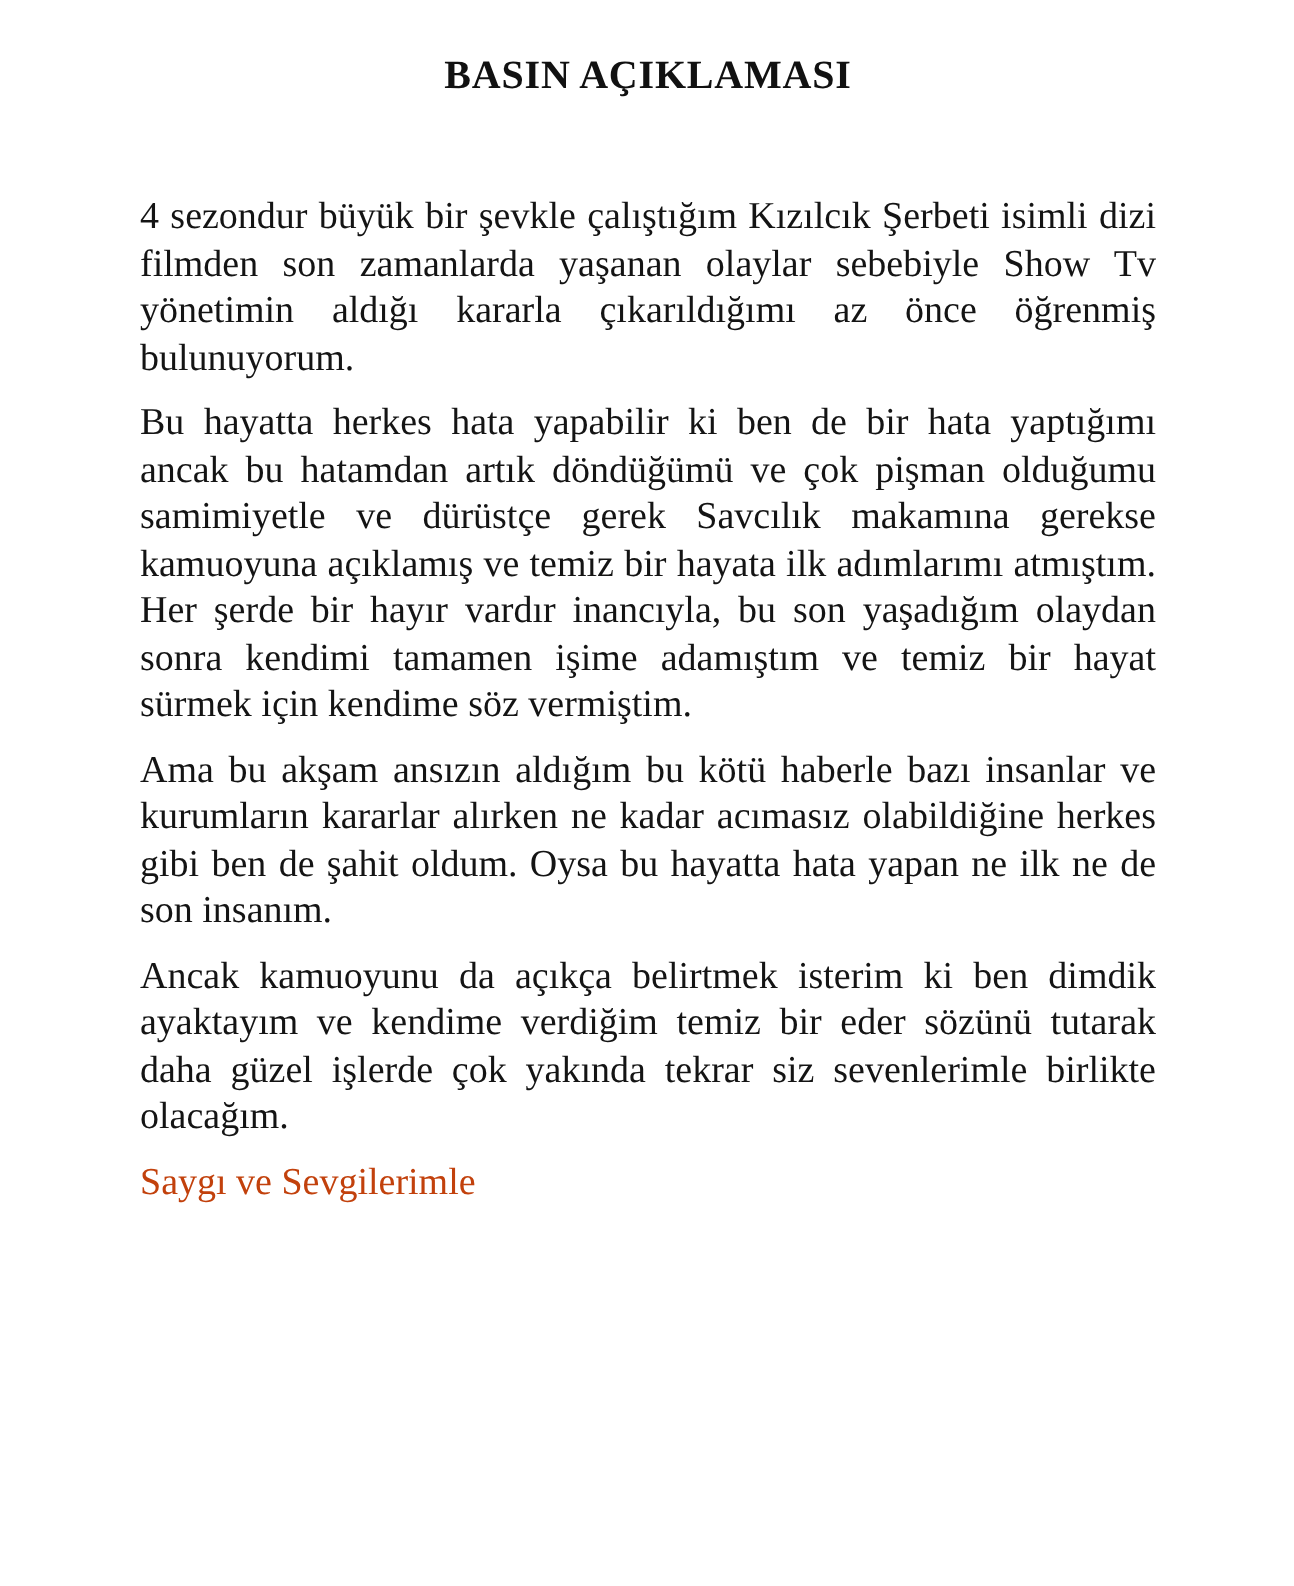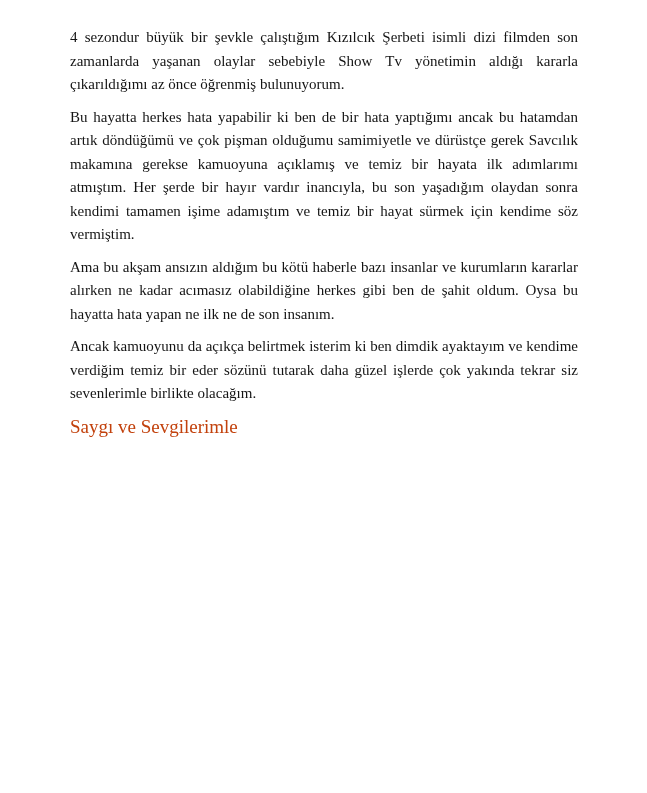--- a/index.html
+++ b/index.html
@@ -25,38 +25,39 @@
     margin: 0 0 47px 0;
     text-align: center;
     font-size: 20px;
     line-height: 24px;
     font-weight: bold;
     letter-spacing: 0.4px;
     color: #111111;
   }
   .para {
     margin: 0 0 9px 0;
-    font-size: 15px;
+    font-size: 19px;
     line-height: 23.5px;
     text-align: justify;
     text-align-last: left;
     color: #141414;
   }
   .closing-line {
     margin: 0 0 7px 0;
     font-size: 19px;
     line-height: 23.5px;
     text-align: left;
     color: #c2410c;
   }
 </style>
 </head>
 <body>
 
 <div class="page">
+  <h1 class="doc-title">BASIN AÇIKLAMASI</h1>
 
   <p class="para">4 sezondur büyük bir şevkle çalıştığım Kızılcık Şerbeti isimli dizi filmden son zamanlarda yaşanan olaylar sebebiyle Show Tv yönetimin aldığı kararla çıkarıldığımı az önce öğrenmiş bulunuyorum.</p>
 
   <p class="para">Bu hayatta herkes hata yapabilir ki ben de bir hata yaptığımı ancak bu hatamdan artık döndüğümü ve çok pişman olduğumu samimiyetle ve dürüstçe gerek Savcılık makamına gerekse kamuoyuna açıklamış ve temiz bir hayata ilk adımlarımı atmıştım. Her şerde bir hayır vardır inancıyla, bu son yaşadığım olaydan sonra kendimi tamamen işime adamıştım ve temiz bir hayat sürmek için kendime söz vermiştim.</p>
 
   <p class="para">Ama bu akşam ansızın aldığım bu kötü haberle bazı insanlar ve kurumların kararlar alırken ne kadar acımasız olabildiğine herkes gibi ben de şahit oldum. Oysa bu hayatta hata yapan ne ilk ne de son insanım.</p>
 
 
   <p class="para">Ancak kamuoyunu da açıkça belirtmek isterim ki ben dimdik ayaktayım ve kendime verdiğim temiz bir eder sözünü tutarak daha güzel işlerde çok yakında tekrar siz sevenlerimle birlikte olacağım.</p>
 

